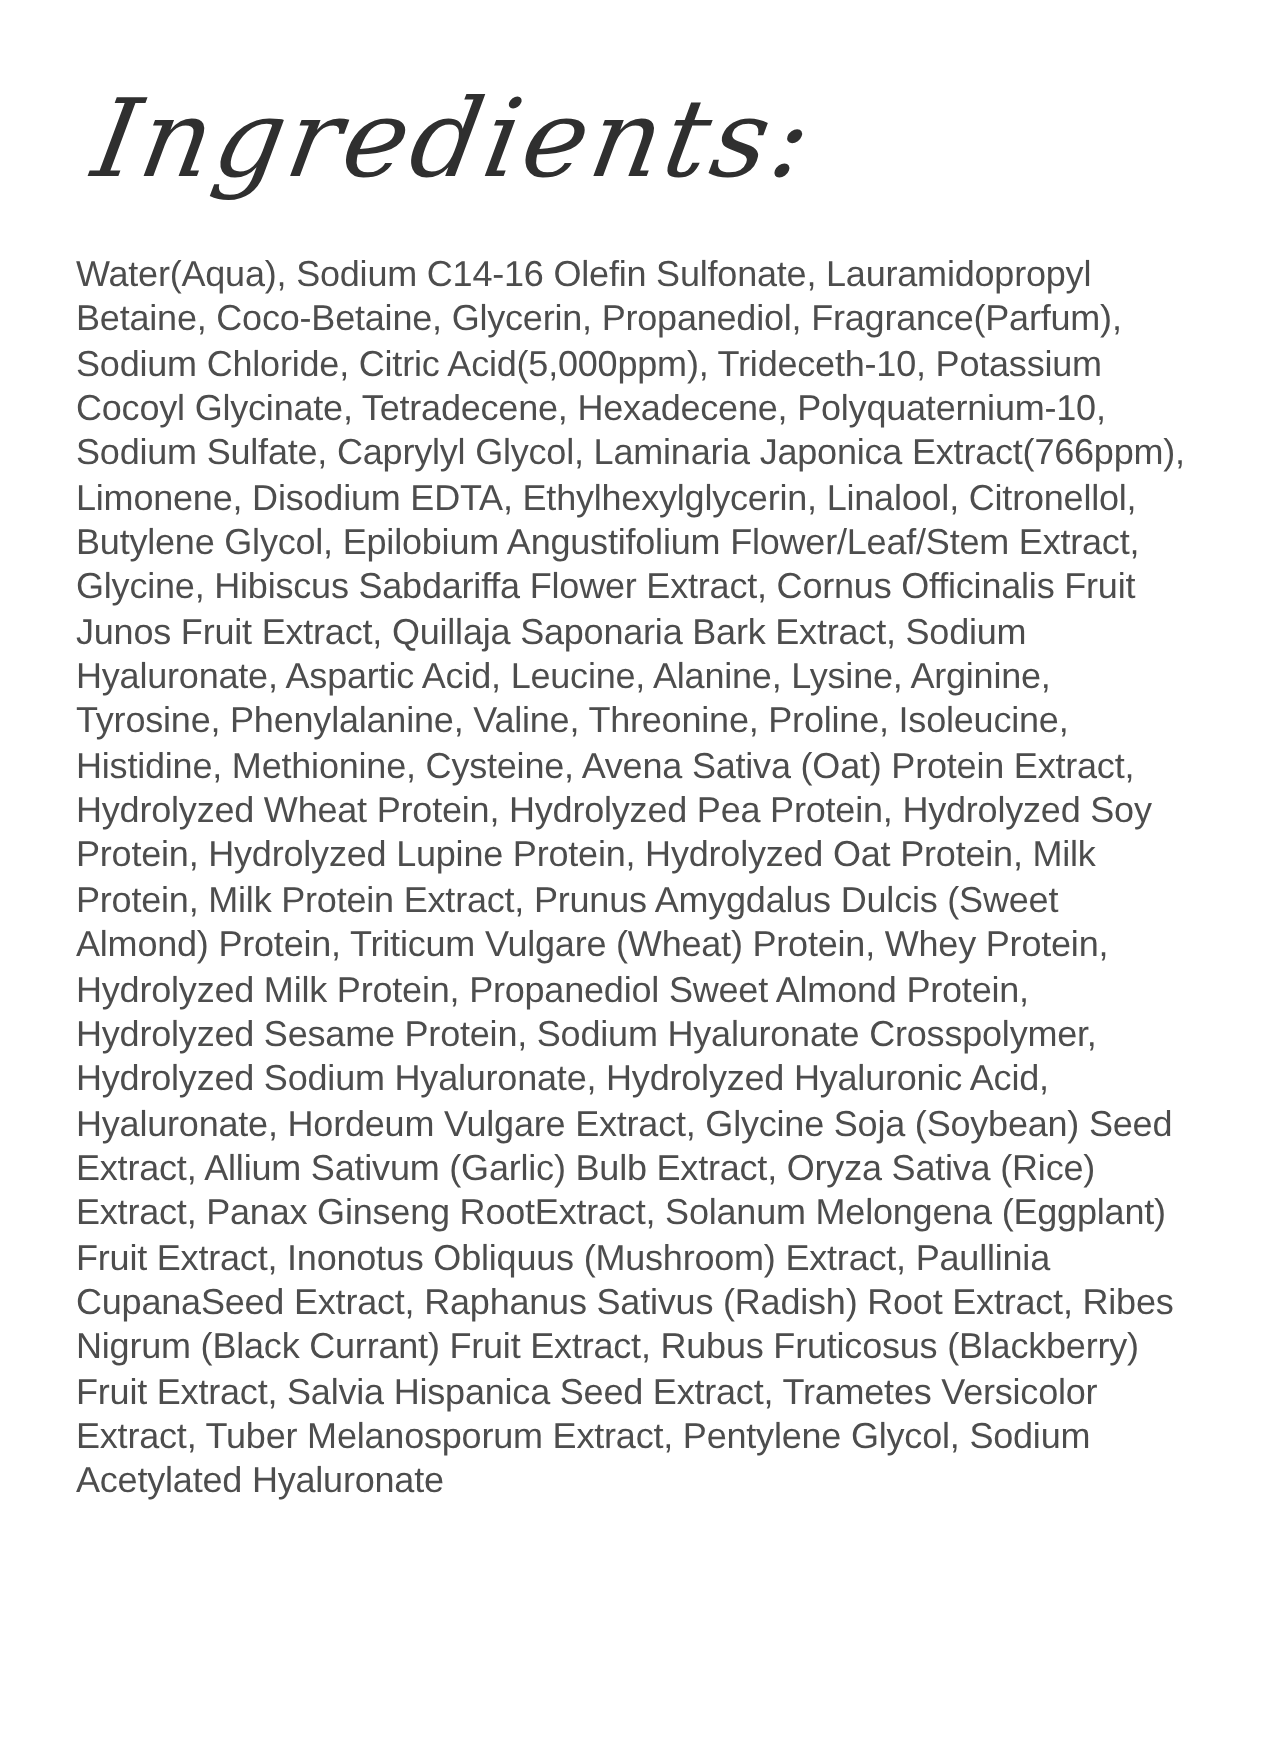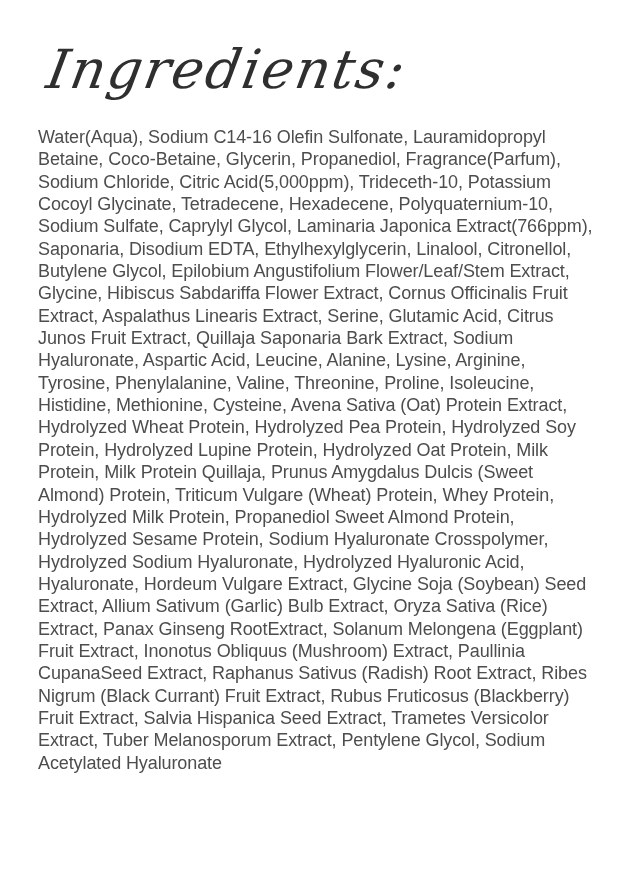--- a/index.html
+++ b/index.html
@@ -49,31 +49,30 @@
 <body>
 
 <div class="page">
   <div class="title">Ingredients:</div>
   <div class="ingredients">
     <div class="line">Water(Aqua), Sodium C14-16 Olefin Sulfonate, Lauramidopropyl</div>
     <div class="line">Betaine, Coco-Betaine, Glycerin, Propanediol, Fragrance(Parfum),</div>
     <div class="line">Sodium Chloride, Citric Acid(5,000ppm), Trideceth-10, Potassium</div>
     <div class="line">Cocoyl Glycinate, Tetradecene, Hexadecene, Polyquaternium-10,</div>
     <div class="line">Sodium Sulfate, Caprylyl Glycol, Laminaria Japonica Extract(766ppm),</div>
-    <div class="line">Saponaria, Disodium EDTA, Ethylhexylglycerin, Linalool, Citronellol,</div>
+    <div class="line">Limonene, Disodium EDTA, Ethylhexylglycerin, Linalool, Citronellol,</div>
     <div class="line">Butylene Glycol, Epilobium Angustifolium Flower/Leaf/Stem Extract,</div>
     <div class="line">Glycine, Hibiscus Sabdariffa Flower Extract, Cornus Officinalis Fruit</div>
-    <div class="line">Extract, Aspalathus Linearis Extract, Serine, Glutamic Acid, Citrus</div>
     <div class="line">Junos Fruit Extract, Quillaja Saponaria Bark Extract, Sodium</div>
     <div class="line">Hyaluronate, Aspartic Acid, Leucine, Alanine, Lysine, Arginine,</div>
     <div class="line">Tyrosine, Phenylalanine, Valine, Threonine, Proline, Isoleucine,</div>
     <div class="line">Histidine, Methionine, Cysteine, Avena Sativa (Oat) Protein Extract,</div>
     <div class="line">Hydrolyzed Wheat Protein, Hydrolyzed Pea Protein, Hydrolyzed Soy</div>
     <div class="line">Protein, Hydrolyzed Lupine Protein, Hydrolyzed Oat Protein, Milk</div>
-    <div class="line">Protein, Milk Protein Quillaja, Prunus Amygdalus Dulcis (Sweet</div>
+    <div class="line">Protein, Milk Protein Extract, Prunus Amygdalus Dulcis (Sweet</div>
     <div class="line">Almond) Protein, Triticum Vulgare (Wheat) Protein, Whey Protein,</div>
     <div class="line">Hydrolyzed Milk Protein, Propanediol Sweet Almond Protein,</div>
     <div class="line">Hydrolyzed Sesame Protein, Sodium Hyaluronate Crosspolymer,</div>
     <div class="line">Hydrolyzed Sodium Hyaluronate, Hydrolyzed Hyaluronic Acid,</div>
     <div class="line">Hyaluronate, Hordeum Vulgare Extract, Glycine Soja (Soybean) Seed</div>
     <div class="line">Extract, Allium Sativum (Garlic) Bulb Extract, Oryza Sativa (Rice)</div>
     <div class="line">Extract, Panax Ginseng RootExtract, Solanum Melongena (Eggplant)</div>
     <div class="line">Fruit Extract, Inonotus Obliquus (Mushroom) Extract, Paullinia</div>
     <div class="line">CupanaSeed Extract, Raphanus Sativus (Radish) Root Extract, Ribes</div>
     <div class="line">Nigrum (Black Currant) Fruit Extract, Rubus Fruticosus (Blackberry)</div>

